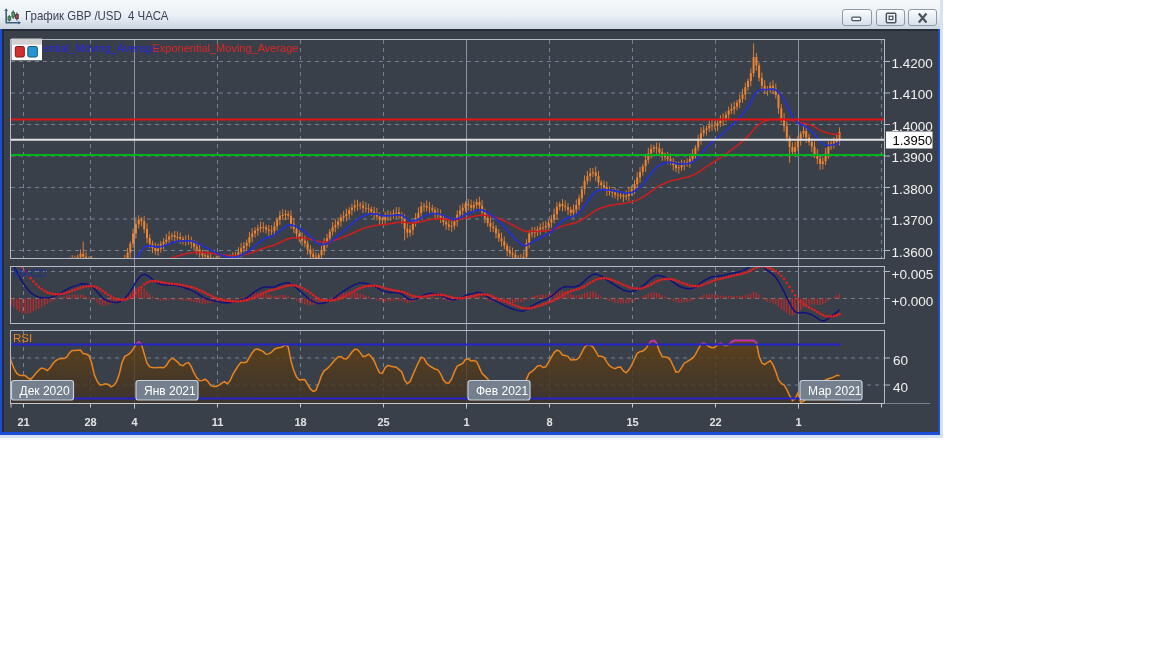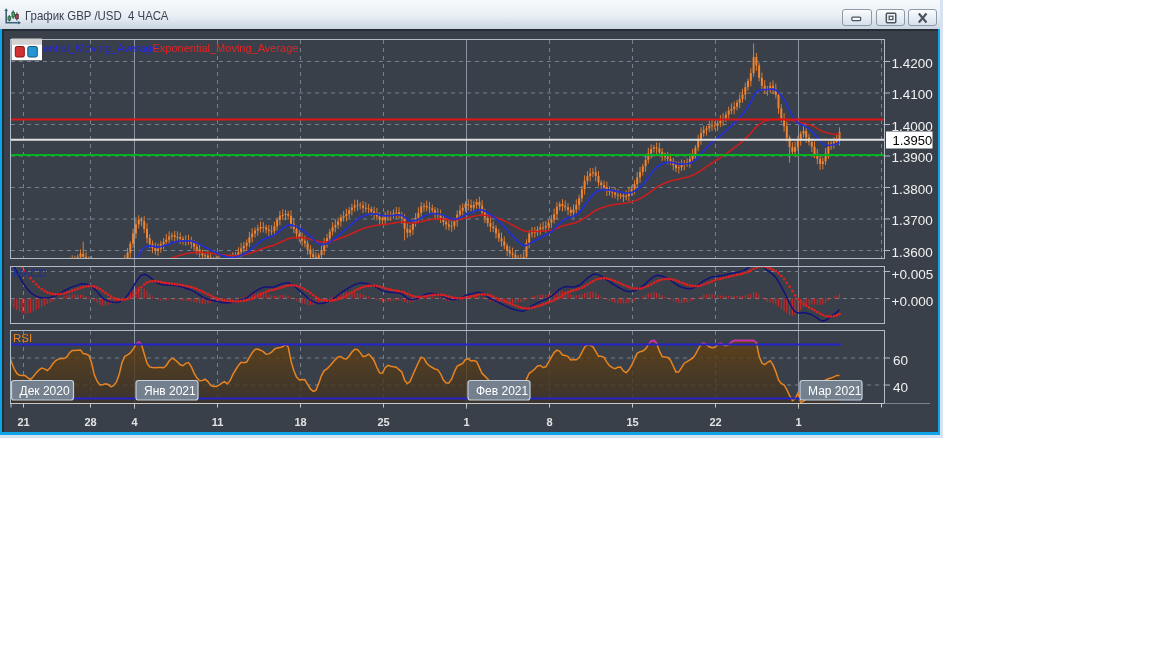--- a/index.html
+++ b/index.html
@@ -1,14 +1,14 @@
 <!DOCTYPE html>
 <html><head><meta charset="utf-8"><style>
 html,body{margin:0;padding:0;width:1152px;height:648px;background:#ffffff;overflow:hidden;font-family:"Liberation Sans",sans-serif}
-#win{position:absolute;left:0;top:0;width:940px;height:435px;background:#0ea5e9;border-right:3px solid #d7e2f0;border-bottom:3px solid #d7e2f0}
+#win{position:absolute;left:0;top:0;width:940px;height:435px;background:#1d4ed8;border-right:3px solid #d7e2f0;border-bottom:3px solid #d7e2f0}
 #tb{position:absolute;left:0;top:0;width:940px;height:29px;background:linear-gradient(#f7fafc,#e9eff5 55%,#c9d5e2)}
 #tb .t{position:absolute;left:24.5px;top:7.5px;font-size:13px;color:#3a4250;transform:scaleX(0.88);transform-origin:0 0;white-space:nowrap}
 </style></head><body>
 <div id="win">
 <div id="tb">
       <svg width="19" height="19" viewBox="0 0 19 19" style="position:absolute;left:3px;top:8px">
 <path d="M3.2 1.5 L3.2 14.8 L16.5 14.8" stroke="#3e6078" stroke-width="1.6" fill="none"></path>
 <path d="M3.2 0.2 L1.4 3 L5 3 Z" fill="#3e6078"></path>
 <path d="M18 14.8 L15.2 13 L15.2 16.6 Z" fill="#3e6078"></path>
 <line x1="6.3" y1="7.2" x2="6.3" y2="13.5" stroke="#2c4456" stroke-width="1.2"></line>

